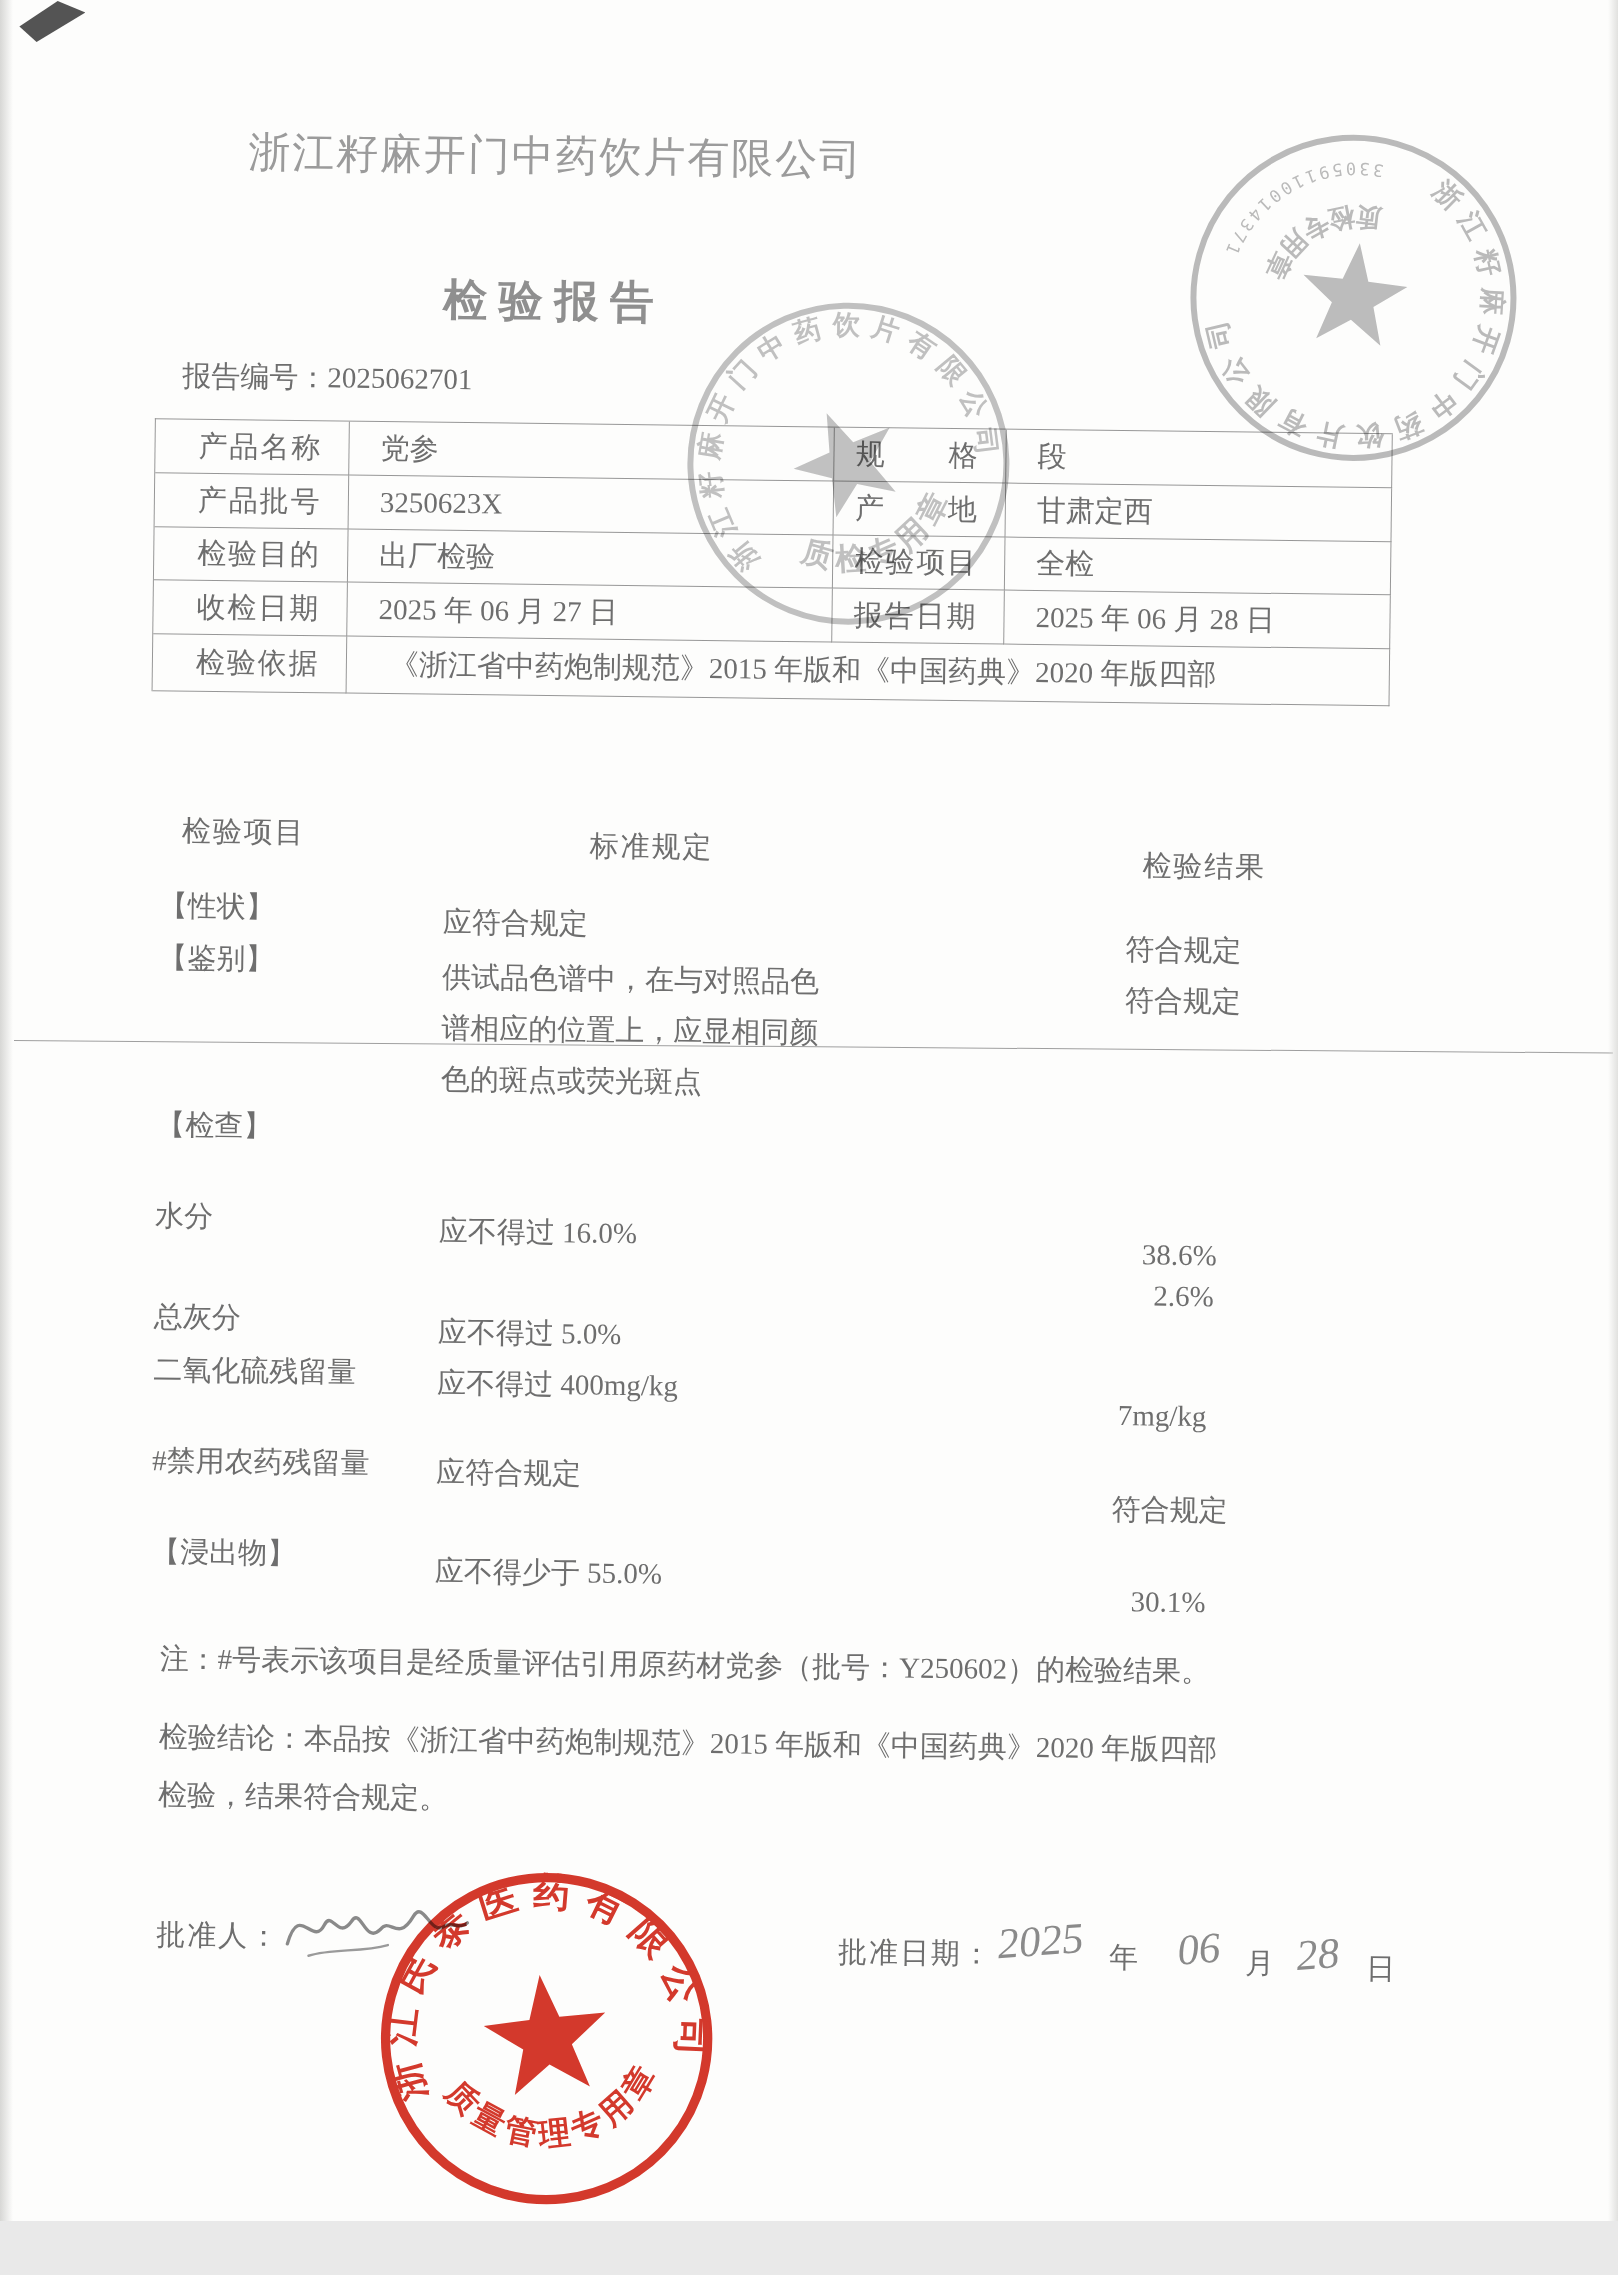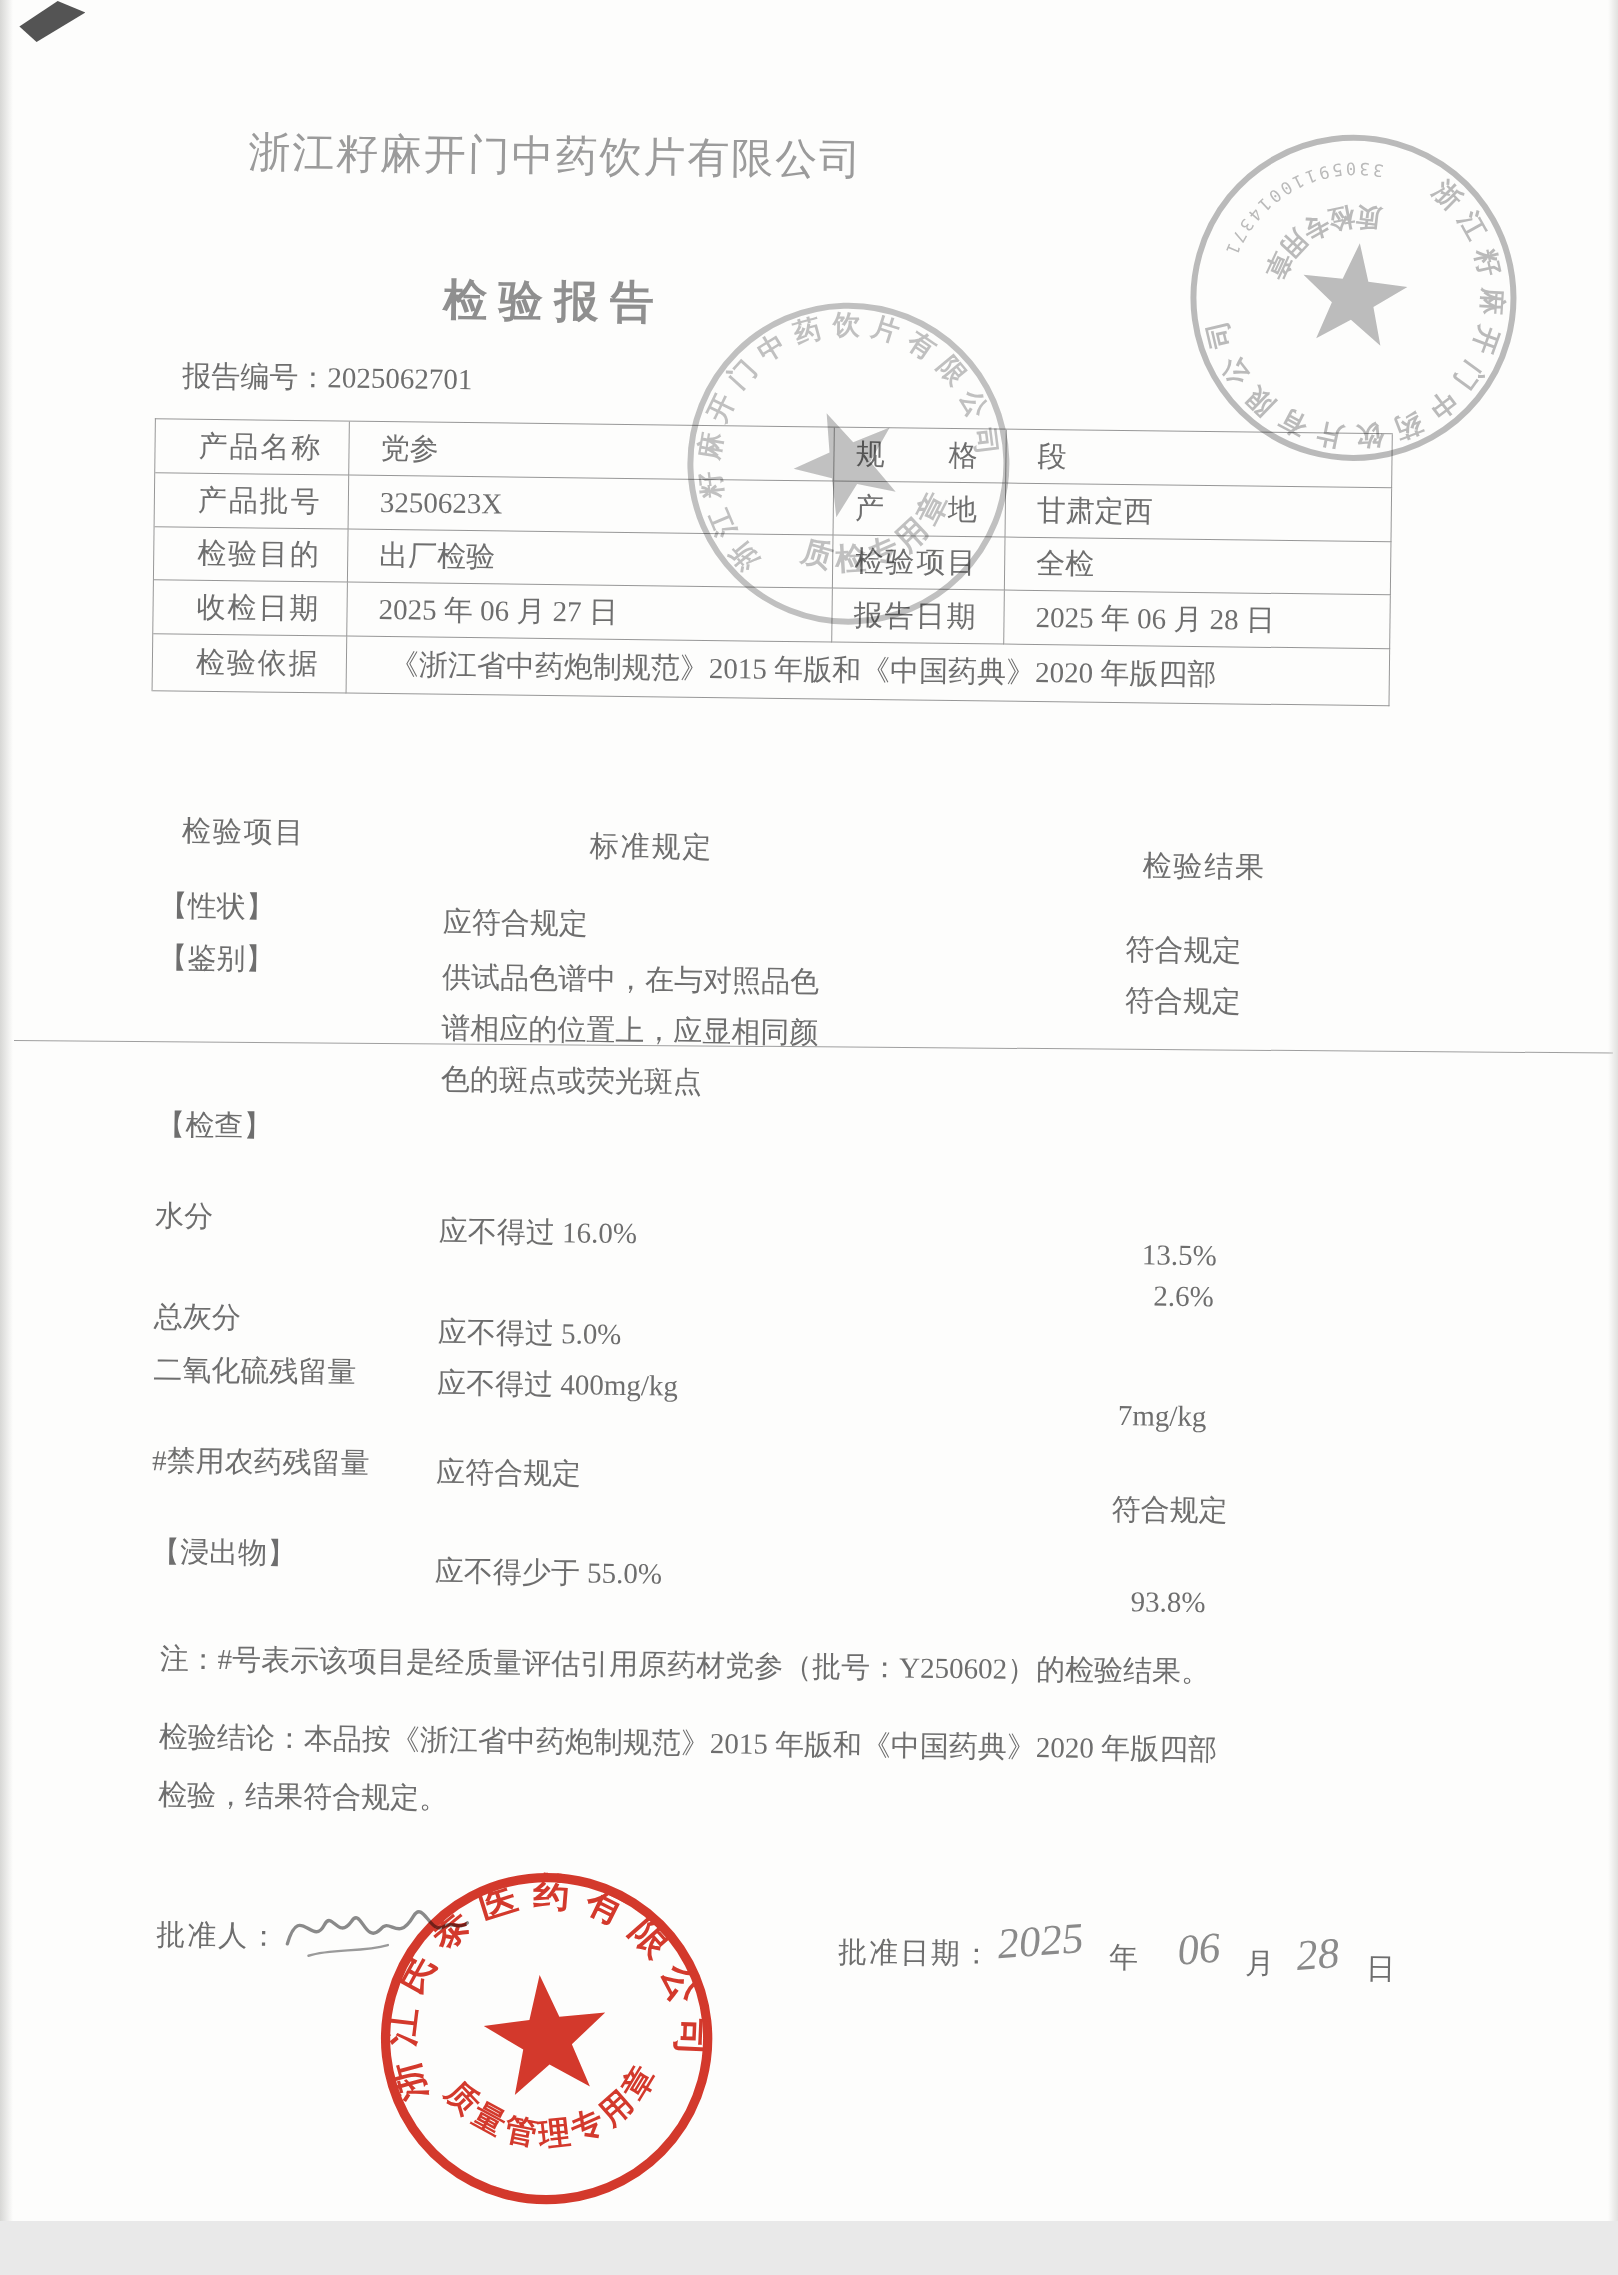--- a/index.html
+++ b/index.html
@@ -78,37 +78,37 @@
     <div class="abs txt" style="left:1137px;top:917px;">符合规定</div>
 
     <div class="abs txt" style="left:170px;top:937px;">【鉴别】</div>
     <div class="abs txt wrapblock" style="left:454px;top:947px;">供试品色谱中，在与对照品色谱相应的位置上，应显相同颜色的斑点或荧光斑点</div>
     <div class="abs txt" style="left:1137px;top:968px;">符合规定</div>
 
     <div class="abs txt" style="left:170px;top:1104px;">【检查】</div>
 
     <div class="abs txt" style="left:170px;top:1195px;">水分</div>
     <div class="abs txt" style="left:454px;top:1207px;">应不得过 16.0%</div>
-    <div class="abs txt" style="left:1157px;top:1225px;">13.5%</div>
+    <div class="abs txt" style="left:1157px;top:1225px;">38.6%</div>
 
     <div class="abs txt" style="left:170px;top:1296px;">总灰分</div>
     <div class="abs txt" style="left:454px;top:1308px;">应不得过 5.0%</div>
     <div class="abs txt" style="left:1169px;top:1266px;">2.6%</div>
 
     <div class="abs txt" style="left:170px;top:1349px;">二氧化硫残留量</div>
     <div class="abs txt" style="left:454px;top:1359px;">应不得过 400mg/kg</div>
     <div class="abs txt" style="left:1135px;top:1386px;">7mg/kg</div>
 
     <div class="abs txt" style="left:170px;top:1440px;">#禁用农药残留量</div>
     <div class="abs txt" style="left:454px;top:1448px;">应符合规定</div>
     <div class="abs txt" style="left:1130px;top:1477px;">符合规定</div>
 
     <div class="abs txt" style="left:170px;top:1531px;">【浸出物】</div>
     <div class="abs txt" style="left:454px;top:1547px;">应不得少于 55.0%</div>
-    <div class="abs txt" style="left:1150px;top:1572px;">93.8%</div>
+    <div class="abs txt" style="left:1150px;top:1572px;">30.1%</div>
 
     <div class="abs txt" style="left:180px;top:1638px;">注：#号表示该项目是经质量评估引用原药材党参（批号：Y250602）的检验结果。</div>
 
     <div class="abs txt" style="left:180px;top:1716px;">检验结论：本品按《浙江省中药炮制规范》2015 年版和《中国药典》2020 年版四部</div>
     <div class="abs txt" style="left:180px;top:1774px;">检验，结果符合规定。</div>
 
     <div class="abs txt" style="left:180px;top:1914px;letter-spacing:1.9px;">批准人：</div>
 
     <svg class="abs" style="left:303px;top:1881px;" width="194" height="87" viewBox="0 0 200 90">
       <path d="M8,62 C 20,18 34,66 46,42 C 54,26 60,58 74,38 C 84,22 88,62 104,46 C 114,32 122,60 138,32 C 148,14 156,52 170,42 C 178,36 186,46 194,38" fill="none" stroke="#8a8a8a" stroke-width="3.5" stroke-linecap="round"></path>

